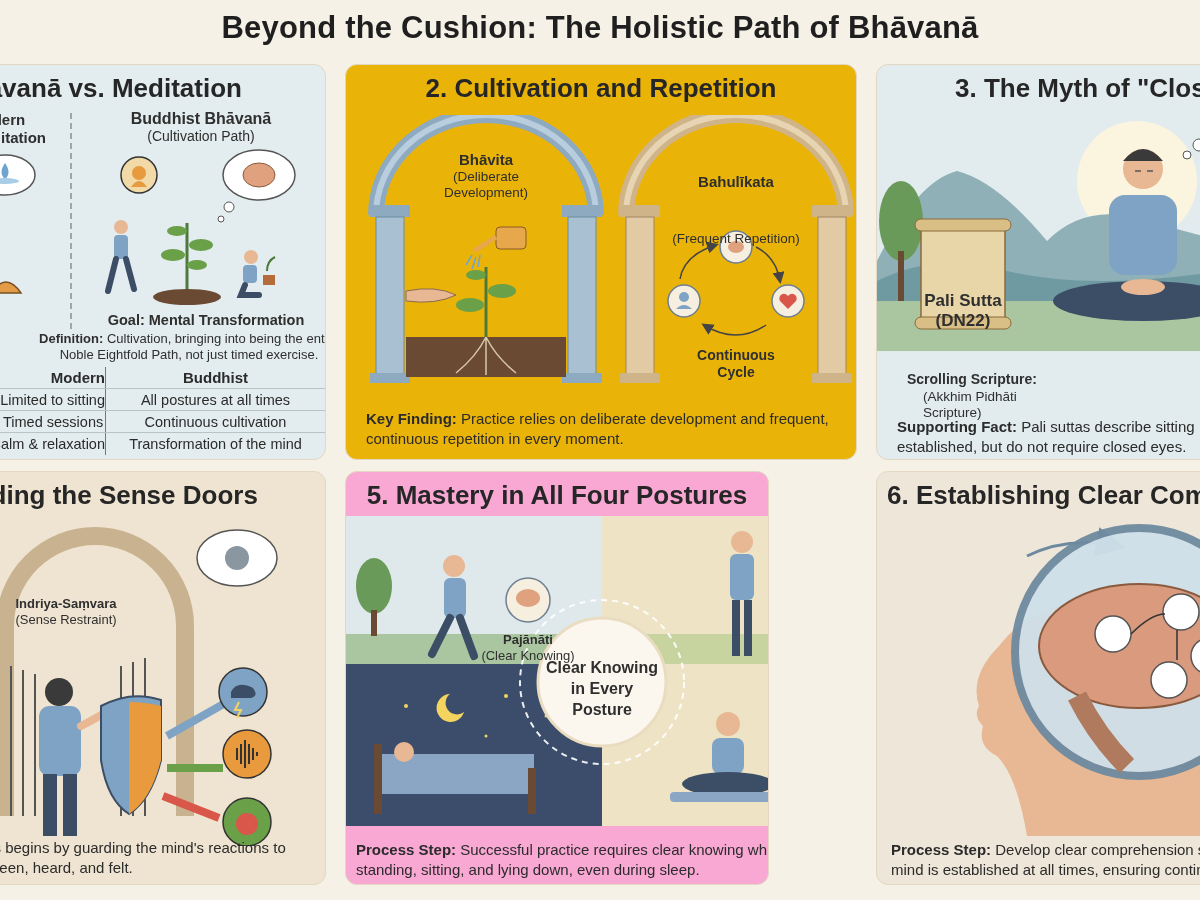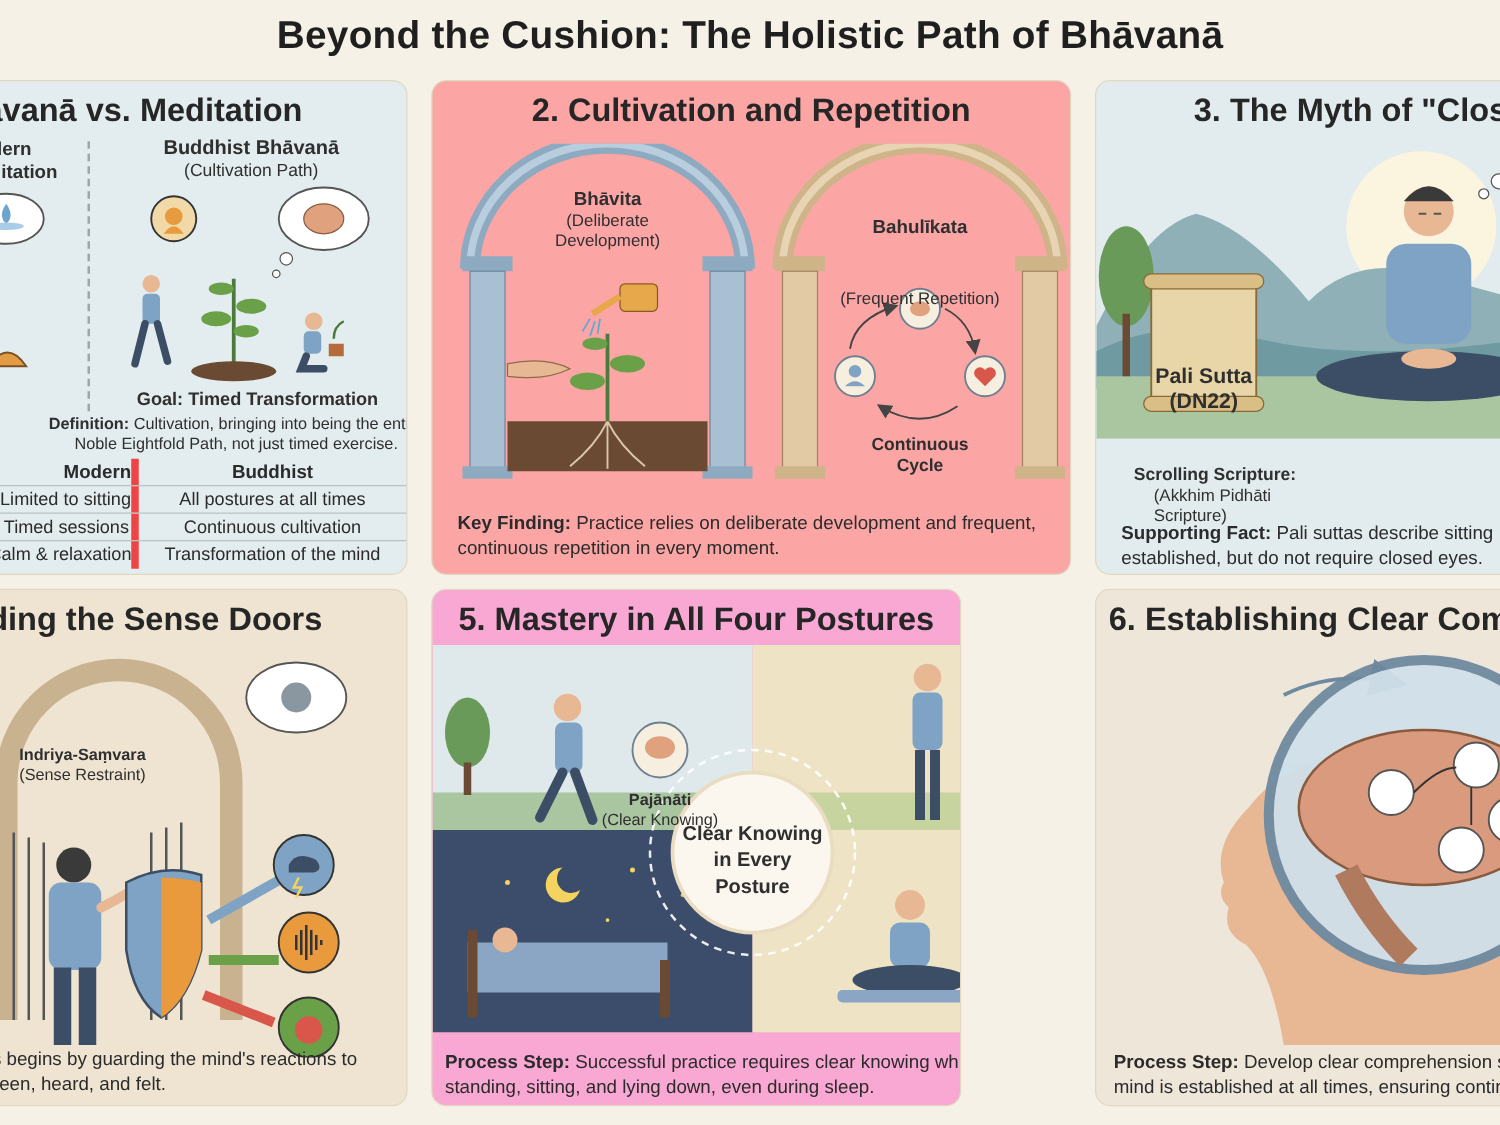--- a/index.html
+++ b/index.html
@@ -16,39 +16,39 @@
   }
   .panel {
     position: absolute; border-radius: 12px; overflow: hidden;
     border: 1px solid #e2d8c2;
   }
   .panel-title {
     position: absolute; top: 8px; width: 100%; text-align: center;
     font-size: 26px; font-weight: 700; color: #262626; white-space: nowrap;
   }
   .p1 { left: -20px; top: 64px;  width: 346px; height: 396px; background: #e3ecee; }
-  .p2 { left: 345px; top: 64px;  width: 512px; height: 396px; background: #fca5a5; }
+  .p2 { left: 345px; top: 64px;  width: 512px; height: 396px; background: #eab308; }
   .p3 { left: 876px; top: 64px;  width: 344px; height: 396px; background: #e2ecef; }
   .p4 { left: -20px; top: 471px; width: 346px; height: 414px; background: #efe4d1; }
   .p5 { left: 345px; top: 471px; width: 424px; height: 414px; background: #f9a8d4; }
   .p6 { left: 876px; top: 471px; width: 344px; height: 414px; background: #eee6d8; }
 
   .abs { position: absolute; }
   .txt { position: absolute; font-size: 14px; color: #2f2f2f; line-height: 1.2; }
   .bold { font-weight: 700; }
   .center { text-align: center; }
   .caption { position: absolute; font-size: 15px; line-height: 1.3; color: #2b2b2b; text-align: left; }
   .caption b { font-weight: 700; }
 
   
   .cmp-table { position: absolute; left: 0; top: 302px; width: 330px; font-size: 14.5px; }
   .cmp-row { display: flex; height: 22px; align-items: center; border-bottom: 1px solid #b8c4c4; }
   .cmp-row.head { font-weight: 700; font-size: 15px; }
   .cmp-row .c1 { width: 110px; padding-left: 8px; white-space: nowrap; overflow: hidden; }
-  .cmp-row .c2 { flex: 1; text-align: center; border-left: 6px solid #ef4444; height: 100%; display:flex; align-items:center; justify-content:center; }
+  .cmp-row .c2 { flex: 1; text-align: center; border-left: 1px solid #ef4444; height: 100%; display:flex; align-items:center; justify-content:center; }
 
   .divider-v { position: absolute; border-left: 2px dashed #9aa8aa; }
 </style>
 </head>
 <body>
 
 <div class="main-title">Beyond the Cushion: The Holistic Path of Bhāvanā</div>
 
 <div class="panel p1">
   <div class="panel-title" style="left:-70px;">1. Bhāvanā vs. Meditation</div>
@@ -85,21 +85,21 @@
     <ellipse cx="216" cy="120" rx="10" ry="5" fill="#6aa048"></ellipse>
     <ellipse cx="206" cy="152" rx="34" ry="8" fill="#6b4a33"></ellipse>
 
     <circle cx="270" cy="112" r="7" fill="#e8b894"></circle>
     <rect x="262" y="120" width="14" height="18" rx="4" fill="#7ea3c4"></rect>
     <path d="M264 140 l-4 10 l18 0" stroke="#3c4d66" stroke-width="6" fill="none" stroke-linecap="round"></path>
     <path d="M286 126 q0-10 8-14" stroke="#4c7a3c" stroke-width="2" fill="none"></path>
     <rect x="282" y="130" width="12" height="10" fill="#b56b3a"></rect>
   </svg>
 
-  <div class="txt bold center" style="left:110px; top:247px; width:230px; font-size:14.5px;">Goal: Timed Transformation</div>
+  <div class="txt bold center" style="left:110px; top:247px; width:230px; font-size:14.5px;">Goal: Mental Transformation</div>
   <div class="txt center" style="left:20px; top:266px; width:320px; font-size:13px; line-height:1.25;margin-left:28px;">
     <b>Definition:</b> <span>Cultivation, bringing into being the entire Noble Eightfold Path, not just timed exercise.</span>
   </div>
 
   <div class="cmp-table" style="left:14px;">
     <div class="cmp-row head">
       <div class="c1" style="text-align:right; direction:rtl;">Modern</div>
       <div class="c2">Buddhist</div>
     </div>
     <div class="cmp-row">

